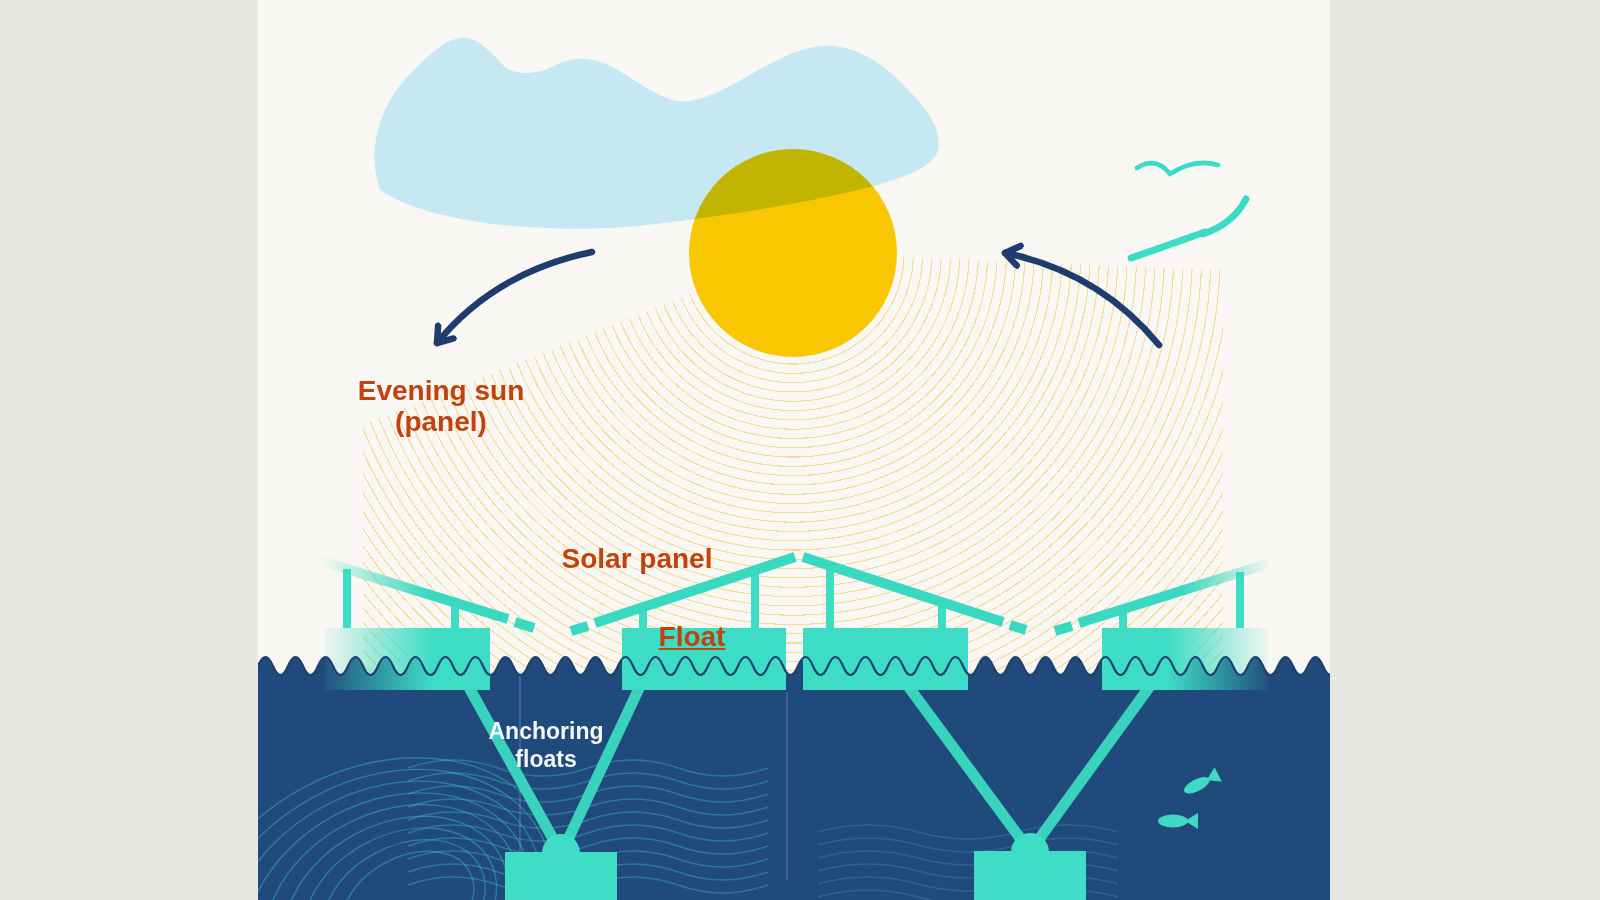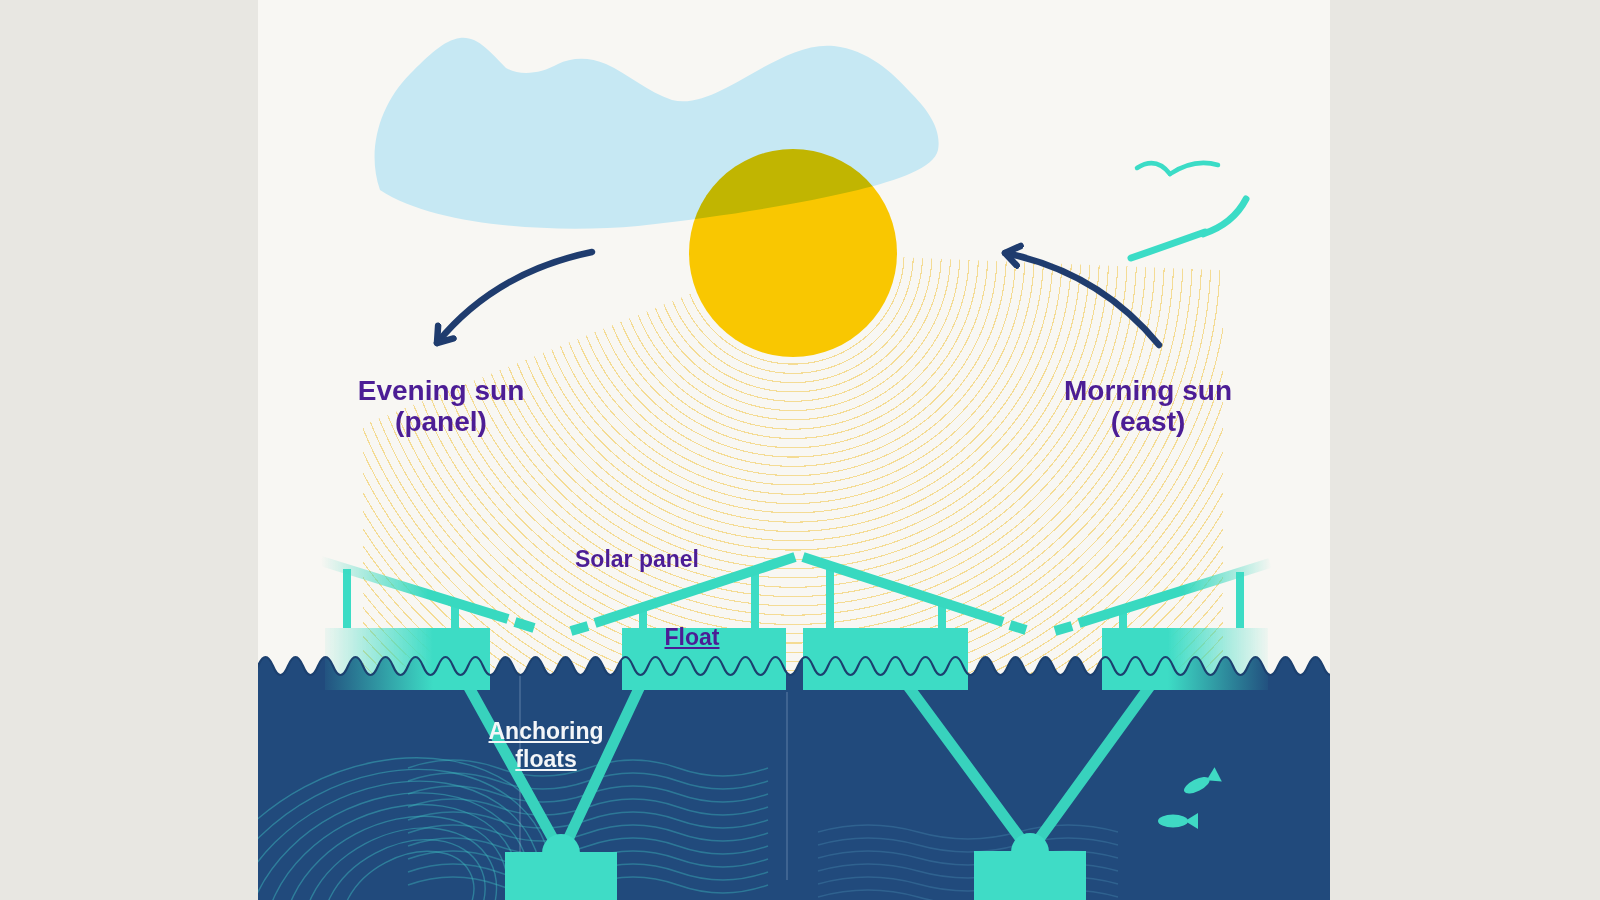--- a/index.html
+++ b/index.html
@@ -17,24 +17,24 @@
     position:absolute;left:105px;top:-177px;width:860px;height:860px;
     background:repeating-radial-gradient(circle at 50% 50%,
       rgba(0,0,0,0) 0px, rgba(0,0,0,0) 8.2px,
       rgba(241,197,70,.55) 8.2px, rgba(241,197,70,.55) 9.3px);
     clip-path:polygon(50% 50%, 100% 52%, 100% 100%, 0% 100%, 0% 70%);
     z-index:1;
   }
   #art{position:absolute;left:0;top:0;z-index:2;}
   .lbl{
     position:absolute;z-index:3;transform:translateX(-50%);
-    font-weight:bold;color:#4c1d95;text-align:center;white-space:nowrap;
+    font-weight:bold;color:#c2410c;text-align:center;white-space:nowrap;
   }
   .lbl.big{font-size:28px;line-height:31px;}
-  .lbl.small{font-size:23px;line-height:26px;}
+  .lbl.small{font-size:28px;line-height:26px;}
   .lbl.white{color:#F4F6F8;font-size:23px;line-height:28px;}
 </style>
 </head>
 <body>
 
 <div class="margin-strip" style="left:0;width:258px;"></div>
 <div class="margin-strip" style="left:1330px;width:270px;"></div>
 
 <div id="canvas">
 
@@ -168,23 +168,19 @@
     <g fill="#3FD9C4">
       <ellipse cx="915" cy="821" rx="15" ry="6.5"></ellipse>
       <path d="M927,821 l13,-8 v16 Z"></path>
     </g>
   </svg>
 
   <div class="lbl big" style="left:183px;top:375px;">
     <div>Evening sun</div>
     <div>(panel)</div>
   </div>
-  <div class="lbl big" style="left:890px;top:375px;">
-    <div>Morning sun</div>
-    <div>(east)</div>
-  </div>
   <div class="lbl small" style="left:379px;top:546px;">Solar panel</div>
   <div class="lbl small" style="left:434px;top:624px;text-decoration:underline;">Float</div>
-  <div class="lbl white" style="left:288px;top:717px;text-decoration:underline;">
+  <div class="lbl white" style="left:288px;top:717px;">
     <div>Anchoring</div>
     <div>floats</div>
   </div>
 </div>
 
 </body></html>

